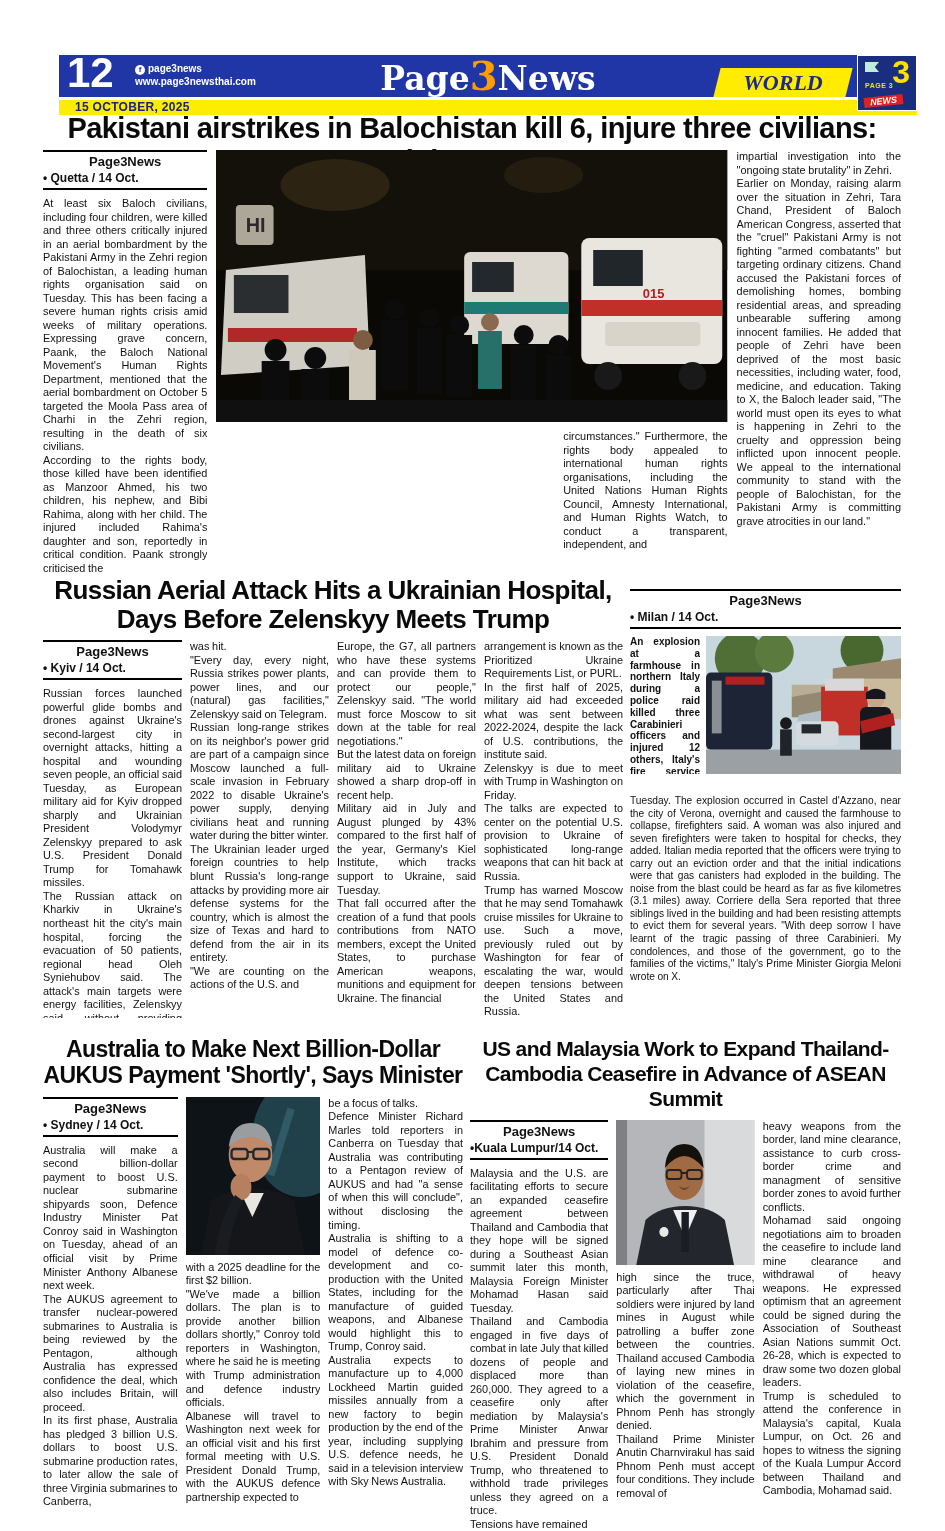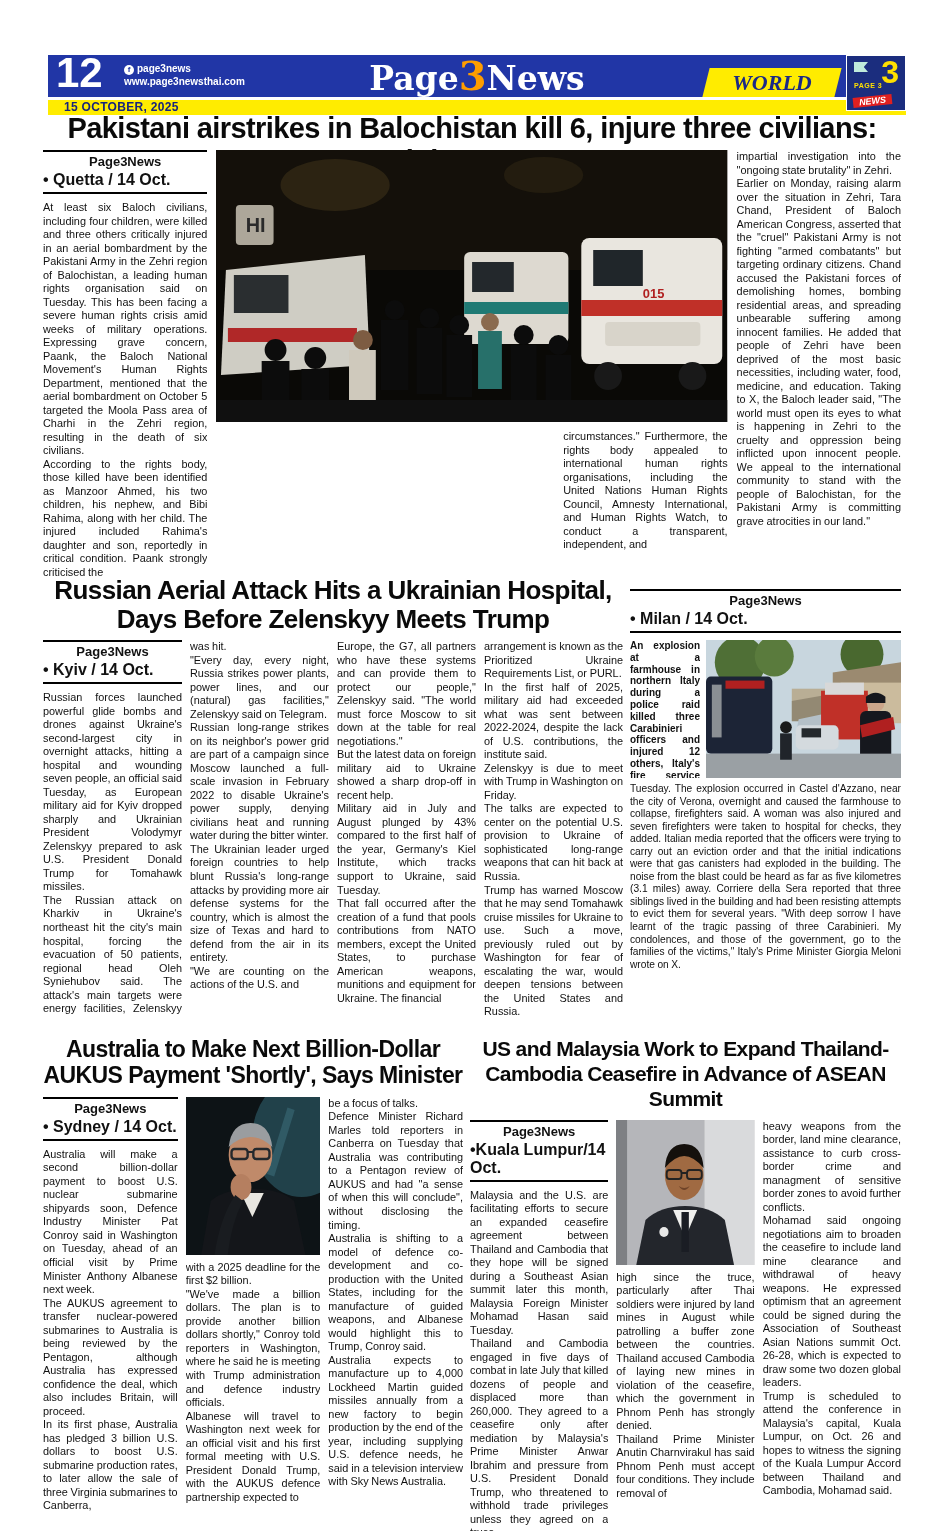--- a/index.html
+++ b/index.html
@@ -1,19 +1,19 @@
 <!DOCTYPE html>
 <html><head>
 <meta charset="utf-8">
 <style>
   html,body{margin:0;padding:0;background:#fff;}
   .page{position:relative;width:945px;height:1531px;background:#fff;overflow:hidden;
         font-family:"Liberation Sans",sans-serif;color:#111;}
   
-  .hdr{position:absolute;left:48px;top:55px;width:858px;height:60px;}
+  .hdr{position:absolute;left:59px;top:55px;width:858px;height:60px;}
   .band{position:absolute;left:0;top:0;right:0;height:42px;background:#2136a6;}
   .datebar{position:absolute;left:0;bottom:0;width:100%;height:15px;background:#ffec00;}
   .date{position:absolute;left:16px;bottom:0;height:15px;line-height:15px;font-size:12px;
         font-weight:bold;color:#16247c;letter-spacing:.3px;}
   .pageno{position:absolute;left:8px;top:-6px;color:#fff;font-size:42px;font-weight:bold;}
   .social{position:absolute;left:76px;top:7px;color:#fff;font-size:10px;font-weight:bold;line-height:13px;}
   .fb{display:inline-block;width:10px;height:10px;border-radius:50%;background:#fff;color:#2136a6;
       font-size:8px;text-align:center;line-height:10px;font-weight:bold;margin-right:3px;}
   .masthead{position:absolute;left:0;right:0;top:0;text-align:center;color:#fff;
             font-family:"DejaVu Serif",serif;font-weight:bold;font-size:33px;line-height:42px;}
@@ -28,39 +28,39 @@
         clip-path:polygon(0 0,100% 0,70% 50%,100% 100%,0 100%);}
   .logo .n3{position:absolute;right:6px;top:-2px;color:#ffe000;font-size:32px;font-weight:bold;}
   .logo .pg{position:absolute;left:7px;top:26px;color:#ffe000;font-size:7px;font-weight:bold;letter-spacing:.5px;}
   .logo .nw{position:absolute;left:6px;bottom:4px;background:#e02020;color:#fff;font-style:italic;
         font-weight:bold;font-size:9px;padding:0 6px;transform:rotate(-6deg);}
   
   .headline{font-weight:bold;text-align:center;letter-spacing:-0.6px;color:#0a0a0a;}
   .h1{position:absolute;left:43px;top:112px;width:858px;font-size:29px;}
   .byline{border-top:2px solid #000;border-bottom:2px solid #000;padding:2px 0 3px;margin-bottom:7px;}
   .bl-src{text-align:center;font-weight:bold;font-size:13px;}
-  .bl-loc{font-weight:bold;font-size:16px;margin-top:2px;}
+  .bl-loc{font-weight:bold;font-size:12px;margin-top:2px;}
   .coltext{font-size:10.9px;line-height:1.24;text-align:justify;white-space:pre-line;
            overflow:hidden;word-spacing:-0.3px;}
   .col{flex:1;min-width:0;overflow:hidden;}
   .photo{overflow:hidden;text-align:center;}
   .photo svg{display:block;width:100%;height:100%;}
   
   .a1{position:absolute;left:43px;top:150px;width:858px;height:430px;display:grid;
       grid-template-columns:repeat(5,1fr);grid-template-rows:272px 1fr;gap:8px 9px;}
   
   .a2{position:absolute;left:43px;top:576px;width:580px;}
   .a2 .headline{font-size:26px;line-height:1.12;}
   .a2cols{display:flex;gap:8px;height:378px;margin-top:6px;}
   
   .a3{position:absolute;left:630px;top:584px;width:271px;}
   .a3 .headline{font-size:23px;line-height:1.1;}
   .a3mid{display:flex;gap:6px;height:138px;}
   .a3intro{width:70px;flex:none;font-size:10px;line-height:1.18;font-weight:bold;}
-  .a3body{margin-top:5px;height:208px;font-size:10.2px;line-height:1.23;}
+  .a3body{margin-top:21px;height:208px;font-size:10.2px;line-height:1.23;}
   
   .a4{position:absolute;left:43px;top:1036px;width:420px;}
   .a4 .headline{font-size:23px;line-height:1.15;}
   .a5{position:absolute;left:470px;top:1036px;width:431px;}
   .a5 .headline{font-size:21px;line-height:1.2;}
   .a45cols{display:flex;gap:8px;height:428px;margin-top:8px;}
   .stackphoto{margin-bottom:6px;}
 </style>
 </head>
 <body>

